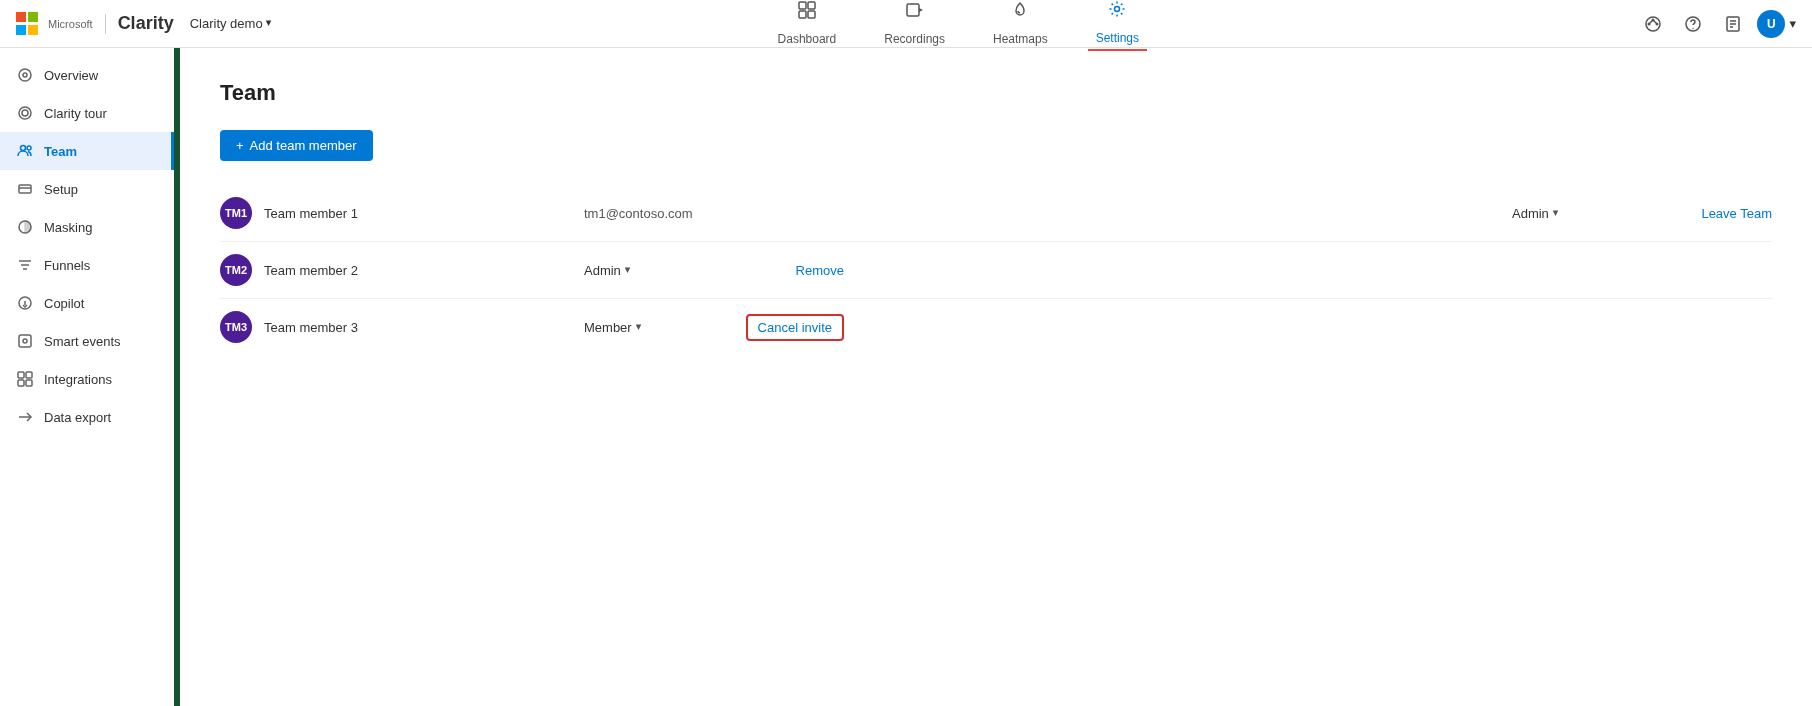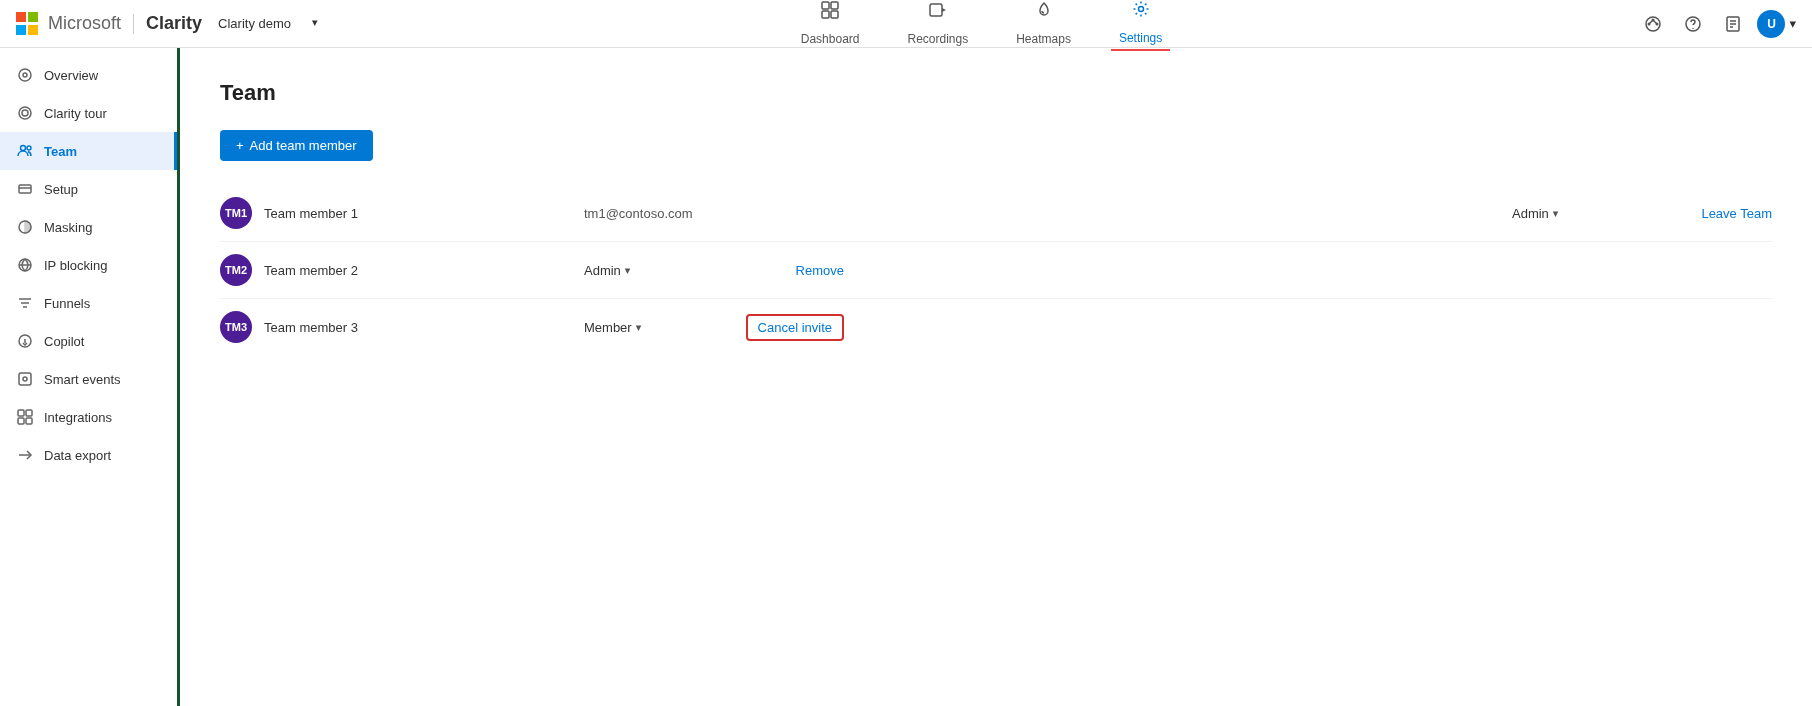--- a/index.html
+++ b/index.html
@@ -32,21 +32,21 @@
     }
     .ms-logo .r { background: #F25022; }
     .ms-logo .g { background: #7FBA00; }
     .ms-logo .b { background: #00A4EF; }
     .ms-logo .y { background: #FFB900; }
     .topnav-divider { width: 1px; height: 20px; background: #ccc; margin: 0 4px; }
     .topnav-brand { font-size: 18px; font-weight: 600; color: #333; }
     .project-selector {
       display: flex;
       align-items: flex-start;
-      gap: 21px;
+      gap: 3px;
       font-size: 13px;
       color: #333;
       cursor: pointer;
       padding: 4px 8px;
       border-radius: 4px;
     }
     .nav-center {
       display: flex;
       align-items: center;
       gap: 32px;
@@ -101,21 +101,21 @@
     
     .layout {
       display: flex;
       height: calc(706px - 48px);
     }
 
     
     .sidebar {
       width: 180px;
       min-width: 180px;
-      border-right: 3px solid #14532d;
+      border-right: 6px solid #14532d;
       padding: 8px 0;
       overflow-y: auto;
       background: #fff;
     }
     .sidebar-item {
       display: flex;
       align-items: center;
       gap: 10px;
       padding: 10px 16px;
       cursor: pointer;
@@ -190,21 +190,21 @@
       color: #333;
     }
     .member-email {
       flex: 1;
       font-size: 13px;
       color: #555;
     }
     .member-role {
       width: 120px;
       display: flex;
-      align-items: center;
+      align-items: flex-start;
       gap: 4px;
       font-size: 13px;
       color: #333;
       cursor: pointer;
     }
     .member-role .chevron { font-size: 11px; color: #555; }
     .member-action {
       width: 140px;
       text-align: right;
       font-size: 13px;
@@ -231,21 +231,21 @@
 <body>
 
 <nav class="topnav">
   <div class="topnav-left">
     <div class="ms-logo">
       <span class="r"></span>
         <span class="g"></span>
       <span class="b"></span>
         <span class="y"></span>
     </div>
-    <span style="font-size:18px;color:#666;">Microsoft</span>
+    <span style="font-size:11px;color:#666;">Microsoft</span>
     <div class="topnav-divider"></div>
     <span class="topnav-brand">Clarity</span>
     <div class="project-selector">
       <span>Clarity demo</span>
       <span style="font-size:11px;">▾</span>
     </div>
   </div>
 
   <div class="nav-center">
     <a class="nav-item">
@@ -362,31 +362,20 @@
     <div class="sidebar-item">
       <span class="sidebar-icon">
         <svg width="16" height="16" viewBox="0 0 16 16" fill="none" stroke="currentColor" stroke-width="1.5">
           <circle cx="8" cy="8" r="6"></circle>
           <path d="M8 2 A6 6 0 0 1 8 14 Z" fill="currentColor" opacity="0.3"></path>
         </svg>
       </span>
       <span>Masking</span>
     </div>
 
-    <div class="sidebar-item">
-      <span class="sidebar-icon">
-        <svg width="16" height="16" viewBox="0 0 16 16" fill="none" stroke="currentColor" stroke-width="1.5">
-          <circle cx="8" cy="8" r="6"></circle>
-          <line x1="2" y1="8" x2="14" y2="8"></line>
-          <path d="M8 2c-2 2-3 4-3 6s1 4 3 6"></path>
-          <path d="M8 2c2 2 3 4 3 6s-1 4-3 6"></path>
-        </svg>
-      </span>
-      <span>IP blocking</span>
-    </div>
 
     <div class="sidebar-item">
       <span class="sidebar-icon">
         <svg width="16" height="16" viewBox="0 0 16 16" fill="none" stroke="currentColor" stroke-width="1.5">
           <line x1="2" y1="4" x2="14" y2="4"></line>
           <line x1="4" y1="8" x2="12" y2="8"></line>
           <line x1="6" y1="12" x2="10" y2="12"></line>
         </svg>
       </span>
       <span>Funnels</span>

